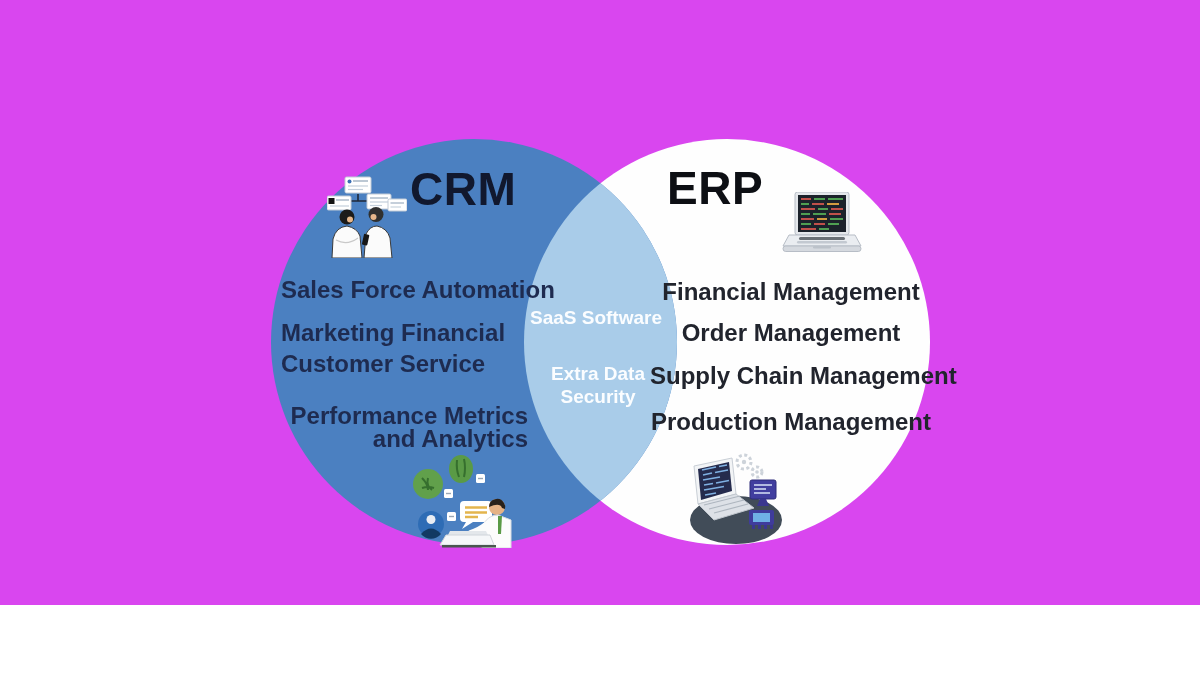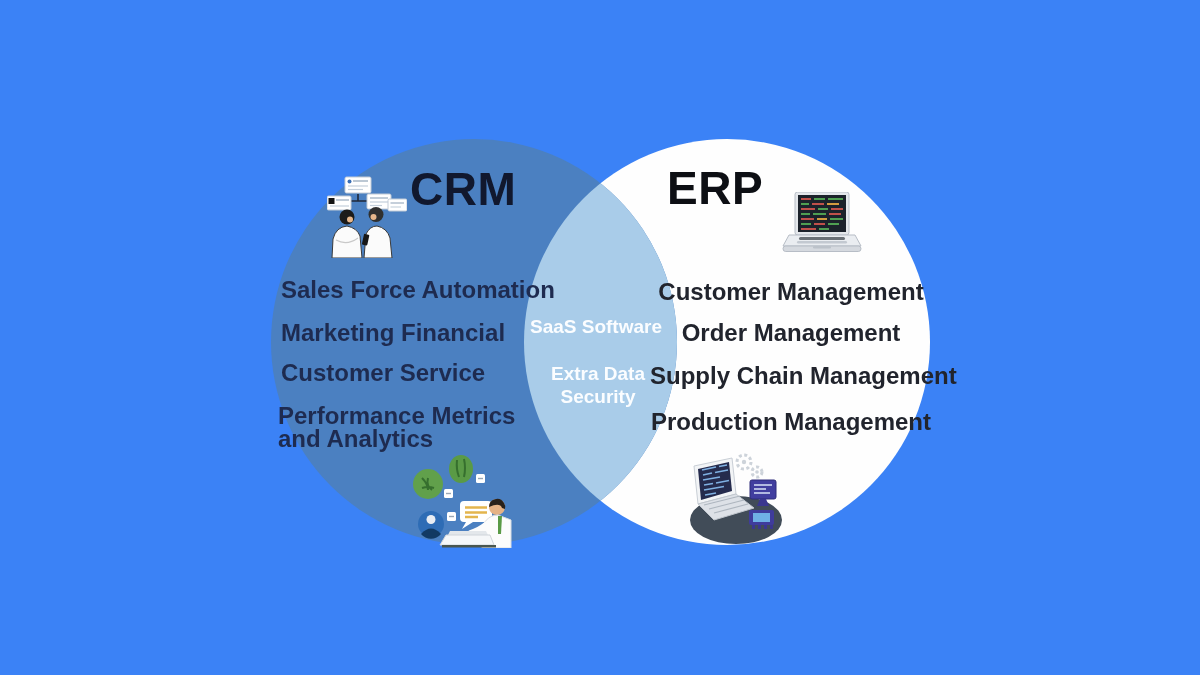--- a/index.html
+++ b/index.html
@@ -1,47 +1,47 @@
 <!DOCTYPE html>
 <html><head>
 <meta charset="utf-8">
 <style>
   html,body{margin:0;padding:0;}
   body{font-family:"Liberation Sans", sans-serif;}
   #stage{
-    position:relative;width:1200px;height:675px;overflow:hidden;
-    background:#3b82f6;
+    position:relative;width:1200px;height:605px;overflow:hidden;
+    background:#d946ef;
   }
   .circle{position:absolute;width:406px;height:406px;border-radius:50%;top:139px;}
   #circle-right{left:524px;background:#fefefe;}
   #circle-left{left:271px;background:#4b80c1;}
   #lens{
     position:absolute;left:271px;top:139px;width:406px;height:406px;border-radius:50%;
     background:#a9cce9;
     -webkit-clip-path:circle(203px at 456px 203px);
     clip-path:circle(203px at 456px 203px);
   }
   .title{
     position:absolute;font-size:46px;font-weight:800;letter-spacing:.5px;line-height:1;
   }
   #crm-title{left:410px;top:166px;color:#11182e;}
   #erp-title{left:667px;top:165px;color:#0d0f14;text-align:right;}
   .item{position:absolute;font-size:24px;font-weight:700;line-height:21px;white-space:nowrap;}
   .left-item{color:#1e2b50;left:281px;text-align:left;}
   #l-item-0{top:279px;}
   #l-item-1{top:322px;}
-  #l-item-2{top:362px;text-align:center;}
-  #l-item-3{top:404px;left:278px;width:250px;text-align:left;white-space:normal;line-height:23px;}
+  #l-item-2{top:353px;text-align:center;}
+  #l-item-3{top:404px;left:278px;width:250px;text-align:right;white-space:normal;line-height:23px;}
   .right-item{color:#21242d;left:650px;width:282px;text-align:center;}
   #r-item-0{top:281px;}
   #r-item-1{top:322px;}
   #r-item-2{top:365px;}
   #r-item-3{top:411px;}
   .overlap-item{position:absolute;color:#fbfdff;font-size:19px;font-weight:700;text-align:center;}
-  #o-item-0{left:512px;width:168px;top:307px;white-space:nowrap;margin-top:9px;}
+  #o-item-0{left:512px;width:168px;top:307px;white-space:nowrap;}
   #o-item-1{left:525px;width:146px;top:362px;line-height:23px;}
   .icon{position:absolute;}
   #crm-icon{left:327px;top:172px;}
   #erp-laptop-icon{left:781px;top:192px;}
   #crm-illustration{left:398px;top:452px;}
   #erp-illustration{left:686px;top:450px;}
 </style>
 </head>
 <body>
 
@@ -113,21 +113,21 @@
     <rect x="16" y="49" width="50" height="2.5" rx="1.2" fill="#c3c9d1"></rect>
     <rect x="2" y="54" width="78" height="5.5" rx="2.7" fill="#d5d9df" stroke="#b7bdc6"></rect>
     <rect x="32" y="54" width="18" height="2.5" rx="1.2" fill="#bcc2ca"></rect>
   </svg>
 
   <div id="l-item-0" class="item left-item">Sales Force Automation</div>
   <div id="l-item-1" class="item left-item">Marketing Financial</div>
   <div id="l-item-2" class="item left-item">Customer Service</div>
   <div id="l-item-3" class="item left-item">Performance Metrics and Analytics</div>
 
-  <div id="r-item-0" class="item right-item">Customer Management</div>
+  <div id="r-item-0" class="item right-item">Financial Management</div>
   <div id="r-item-1" class="item right-item">Order Management</div>
   <div id="r-item-2" class="item right-item">Supply Chain Management</div>
   <div id="r-item-3" class="item right-item">Production Management</div>
 
   <div id="o-item-0" class="overlap-item">SaaS Software</div>
   <div id="o-item-1" class="overlap-item">Extra Data Security</div>
 
   <svg id="crm-illustration" class="icon" width="115" height="96" viewBox="0 0 115 96">
     <circle cx="30" cy="32" r="15" fill="#61a04b"></circle>
     <path d="M24,26 q6,6 6,12 M30,26 q-2,8 4,12 M24,36 q6,-2 12,0" stroke="#366f2e" stroke-width="2" fill="none"></path>

